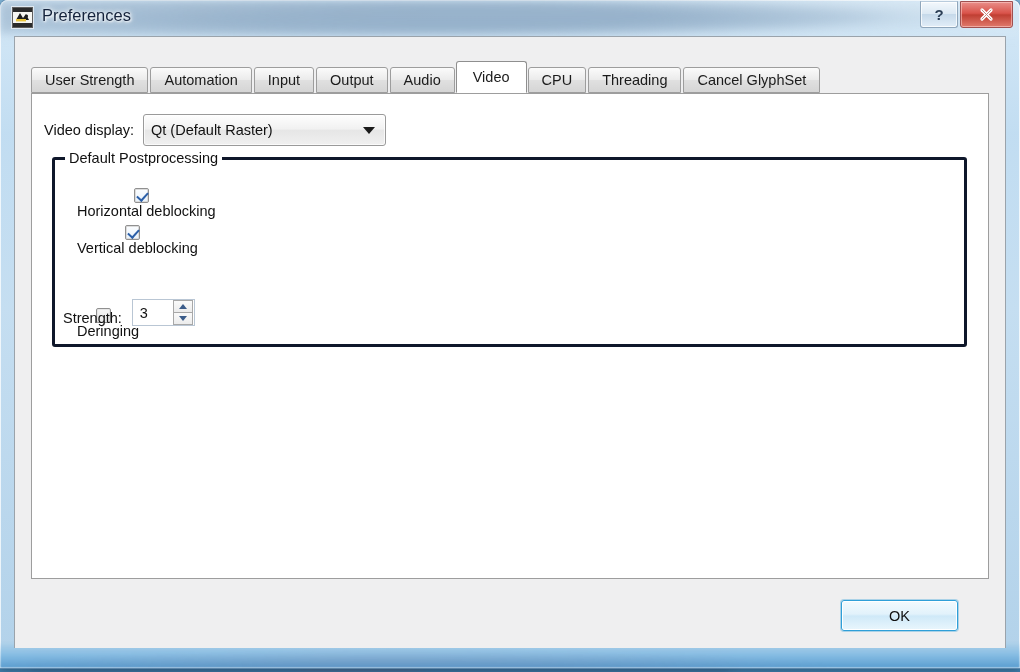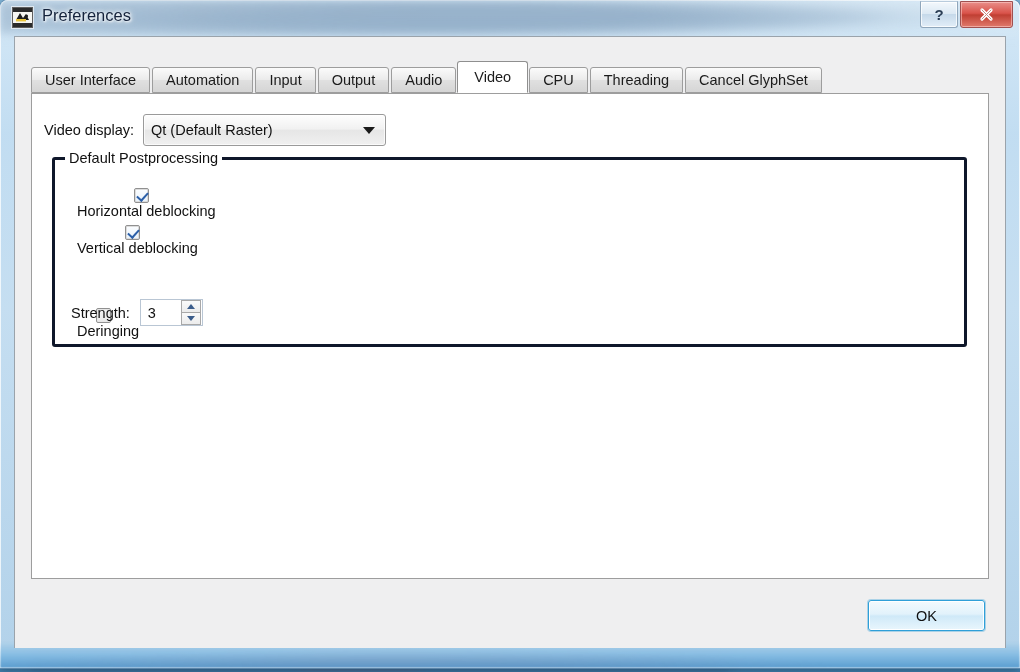--- a/index.html
+++ b/index.html
@@ -245,22 +245,22 @@
     transform: rotate(42deg);
   }
   .cb.unchecked {
     background: linear-gradient(180deg,#f4f4f4 0%,#e9e9e9 100%);
     box-shadow: inset 0 0 0 1px #e6e6e6;
   }
   .cb-label { font-size: 14.5px; color:#111; white-space: nowrap; }
 
   #strength-row {
     position: absolute;
-    left: 16px; top: 139px;
-    display: flex; align-items: center;
+    left: 8px; top: 139px;
+    display: flex; align-items: flex-end;
   }
   #strength-label { font-size: 14.5px; color:#111; margin-right: 10px; }
   #spin {
     width: 63px; height: 27px;
     border: 1px solid #b9c6d4;
     background: #ffffff;
     display: flex; align-items: center;
     position: relative;
   }
   #spin-value {
@@ -305,21 +305,21 @@
     min-width: 117px;
     display: flex; align-items: center; justify-content: center;
     font-size: 14.5px;
     color: #111;
     border: 1px solid #868686;
     border-radius: 3px;
     background: linear-gradient(180deg,#fcfcfc 0%,#f0f0f0 46%,#e3e3e3 52%,#f2f2f2 100%);
     box-shadow: inset 0 0 0 1px rgba(255,255,255,.85);
   }
   #btn-ok {
-    margin-right: 2px;
+    margin-right: 29px;
     border: 1px solid #2f9fd8;
     background: linear-gradient(180deg,#f2fafe 0%,#e2f2fb 45%,#cfe9f8 52%,#e9f6fd 100%);
     box-shadow: inset 0 0 0 1px #ffffff, 0 0 0 1px rgba(47,159,216,.35);
   }
 </style>
 </head>
 <body>
 
 <div id="desktop">
 
@@ -409,21 +409,21 @@
                   <span class="spin-down"></span>
                 </div>
               </div>
             </div>
           </div>
         </div>
       </div>
 
       <div id="tabbar">
         <div class="tab">
-          <span>User Interface</span>
+          <span>User Strength</span>
         </div>
         <div class="tab">
           <span>Automation</span>
         </div>
         <div class="tab">
           <span>Input</span>
         </div>
         <div class="tab">
           <span>Output</span>
         </div>

